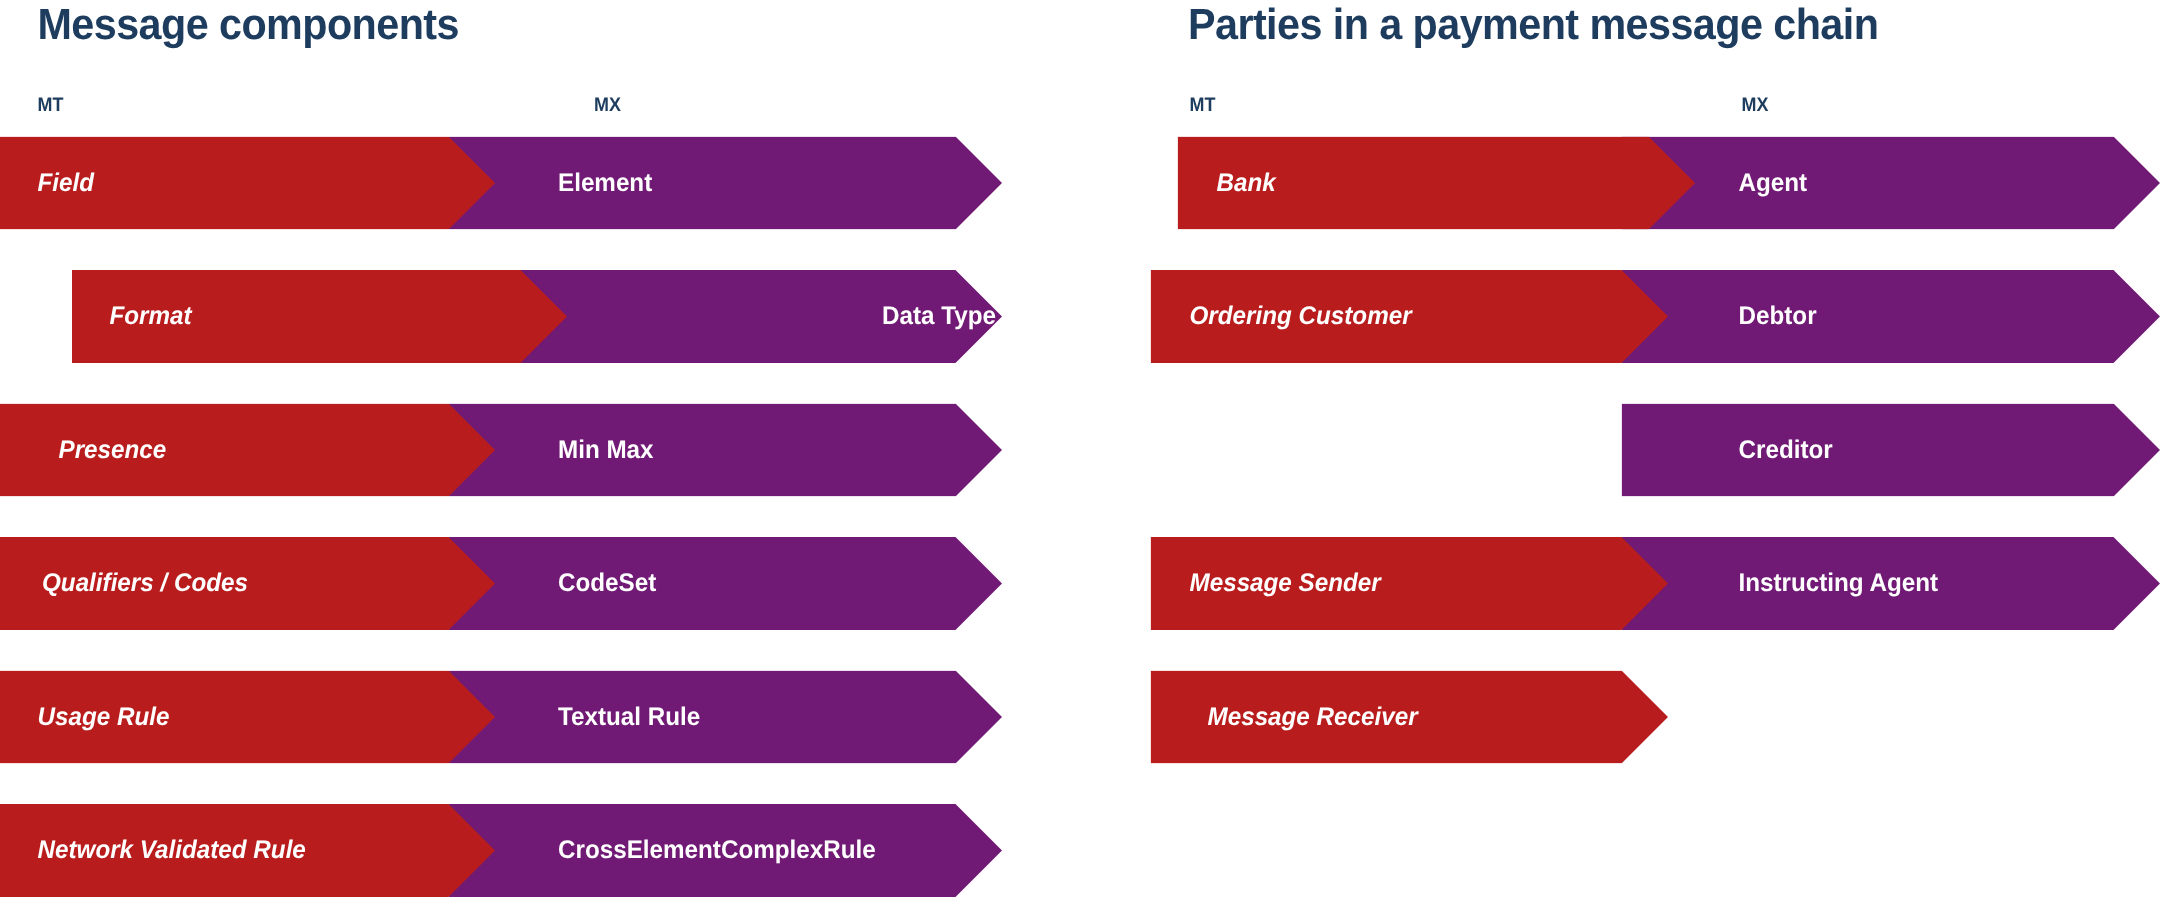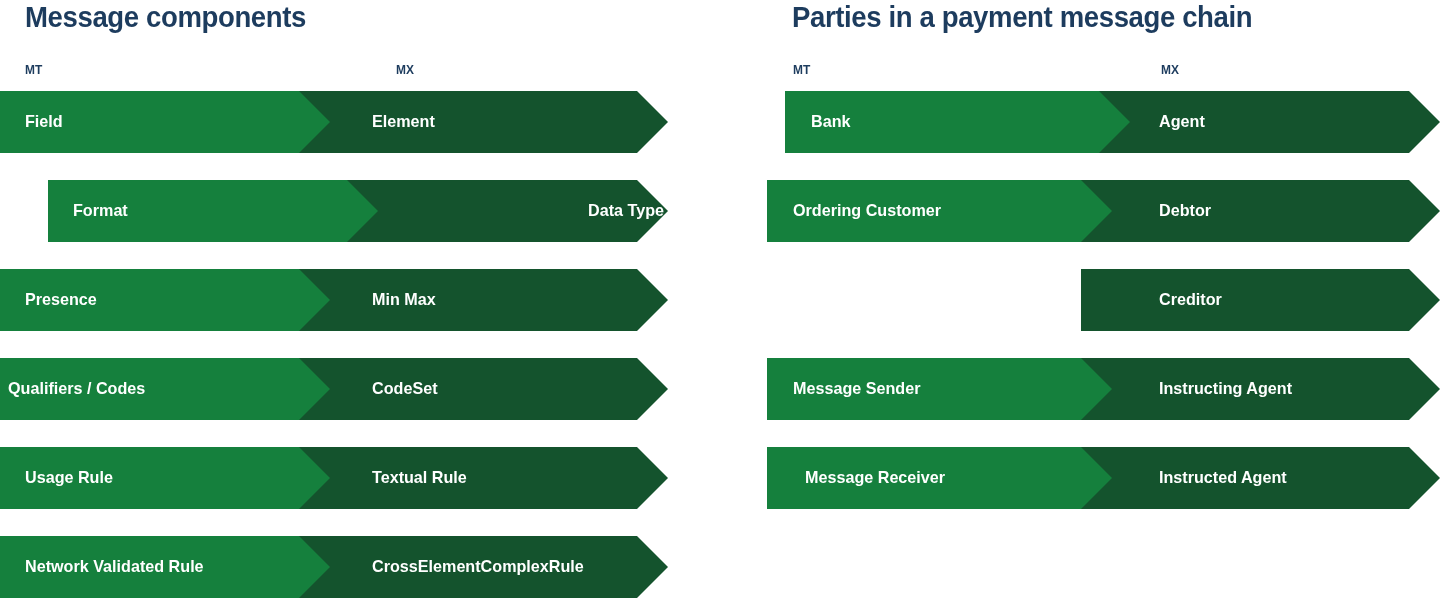--- a/index.html
+++ b/index.html
@@ -64,26 +64,27 @@
   .seg {
     position: absolute;
     top: 0;
     height: 62px;
     display: flex;
     align-items: center;
     box-sizing: border-box;
   }
 
   .seg-mt {
-    background: #15803d;
+    background: #b91c1c;
     z-index: 2;
+    font-style: italic;
   }
 
   .seg-mx {
-    background: #14532d;
+    background: #701a75;
     z-index: 1;
   }
 
   .seg-label {
     font-family: "Liberation Sans", sans-serif;
     font-weight: bold;
     font-size: 17px;
     line-height: 20px;
     color: #ffffff;
     white-space: nowrap;
@@ -125,29 +126,29 @@
           <span class="seg-label">Data Type</span>
         </div>
         <div class="seg seg-mt" style="left: 0px; width: 330px; padding-left: 25px; clip-path: polygon(0px 0px, calc(100% - 31px) 0px, 100% 50%, calc(100% - 31px) 100%, 0px 100%); margin-left: 48px;">
           <span class="seg-label">Format</span>
         </div>
       </div>
       <div class="row" style="left: 0px; top: 269px; width: 668px;">
         <div class="seg seg-mx" style="left: 299px; width: 369px; padding-left: 73px; clip-path: polygon(0px 0px, calc(100% - 31px) 0px, 100% 50%, calc(100% - 31px) 100%, 0px 100%);">
           <span class="seg-label">Min Max</span>
         </div>
-        <div class="seg seg-mt" style="left: 0px; width: 330px; padding-left: 25px; clip-path: polygon(0px 0px, calc(100% - 31px) 0px, 100% 50%, calc(100% - 31px) 100%, 0px 100%);">
+        <div class="seg seg-mt" style="left: 0px; width: 330px; padding-left: 39px; clip-path: polygon(0px 0px, calc(100% - 31px) 0px, 100% 50%, calc(100% - 31px) 100%, 0px 100%);">
           <span class="seg-label">Presence</span>
         </div>
       </div>
       <div class="row" style="left: 0px; top: 358px; width: 668px;">
         <div class="seg seg-mx" style="left: 299px; width: 369px; padding-left: 73px; clip-path: polygon(0px 0px, calc(100% - 31px) 0px, 100% 50%, calc(100% - 31px) 100%, 0px 100%);">
           <span class="seg-label">CodeSet</span>
         </div>
-        <div class="seg seg-mt" style="left: 0px; width: 330px; padding-left: 8px; clip-path: polygon(0px 0px, calc(100% - 31px) 0px, 100% 50%, calc(100% - 31px) 100%, 0px 100%);">
+        <div class="seg seg-mt" style="left: 0px; width: 330px; padding-left: 28px; clip-path: polygon(0px 0px, calc(100% - 31px) 0px, 100% 50%, calc(100% - 31px) 100%, 0px 100%);">
           <span class="seg-label">Qualifiers / Codes</span>
         </div>
       </div>
       <div class="row" style="left: 0px; top: 447px; width: 668px;">
         <div class="seg seg-mt" style="left: 0px; width: 330px; padding-left: 25px; clip-path: polygon(0px 0px, calc(100% - 31px) 0px, 100% 50%, calc(100% - 31px) 100%, 0px 100%);">
           <span class="seg-label">Usage Rule</span>
         </div>
         <div class="seg seg-mx" style="left: 299px; width: 369px; padding-left: 73px; clip-path: polygon(0px 0px, calc(100% - 31px) 0px, 100% 50%, calc(100% - 31px) 100%, 0px 100%);">
           <span class="seg-label">Textual Rule</span>
         </div>
@@ -183,21 +184,18 @@
       </div>
       <div class="row" style="left: 767px; top: 358px; width: 673px;">
         <div class="seg seg-mx" style="left: 314px; width: 359px; padding-left: 78px; clip-path: polygon(0px 0px, calc(100% - 31px) 0px, 100% 50%, calc(100% - 31px) 100%, 0px 100%);">
           <span class="seg-label">Instructing Agent</span>
         </div>
         <div class="seg seg-mt" style="left: 0px; width: 345px; padding-left: 26px; clip-path: polygon(0px 0px, calc(100% - 31px) 0px, 100% 50%, calc(100% - 31px) 100%, 0px 100%);">
           <span class="seg-label">Message Sender</span>
         </div>
       </div>
       <div class="row" style="left: 767px; top: 447px; width: 673px;">
-        <div class="seg seg-mx" style="left: 314px; width: 359px; padding-left: 78px; clip-path: polygon(0px 0px, calc(100% - 31px) 0px, 100% 50%, calc(100% - 31px) 100%, 0px 100%);">
-          <span class="seg-label">Instructed Agent</span>
-        </div>
         <div class="seg seg-mt" style="left: 0px; width: 345px; padding-left: 38px; clip-path: polygon(0px 0px, calc(100% - 31px) 0px, 100% 50%, calc(100% - 31px) 100%, 0px 100%);">
           <span class="seg-label">Message Receiver</span>
         </div>
       </div>
     </div>
 </div>
 
 </body></html>

